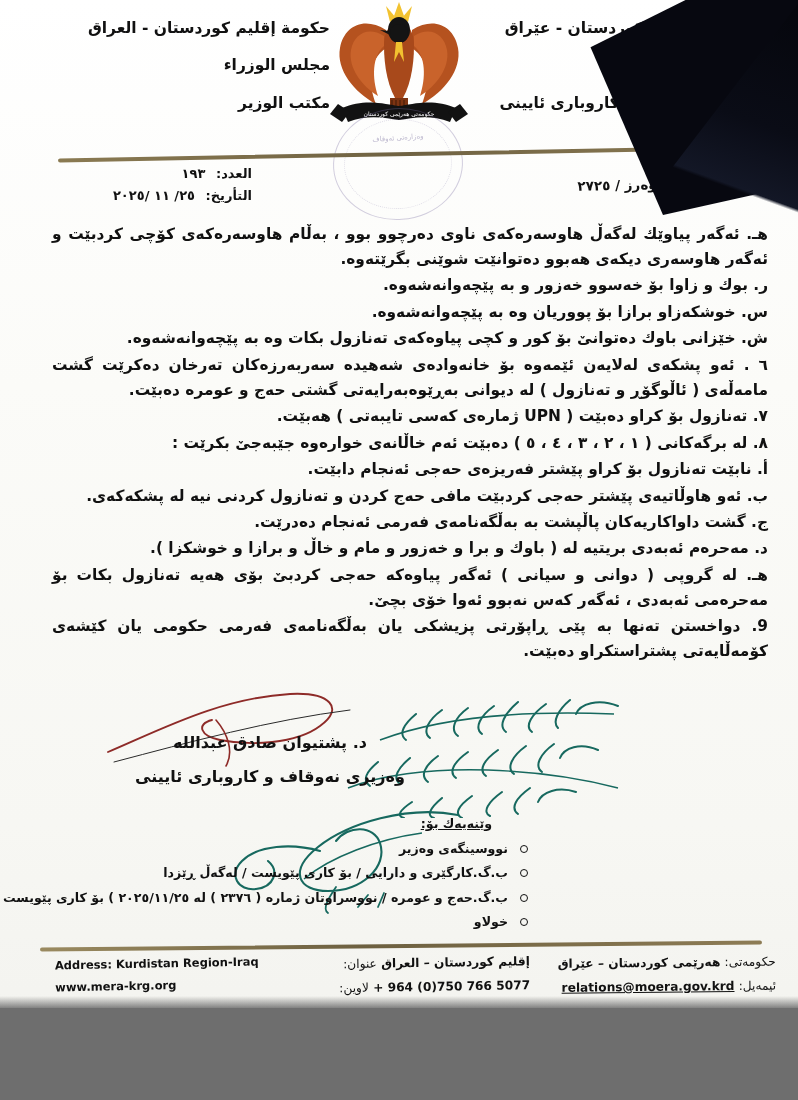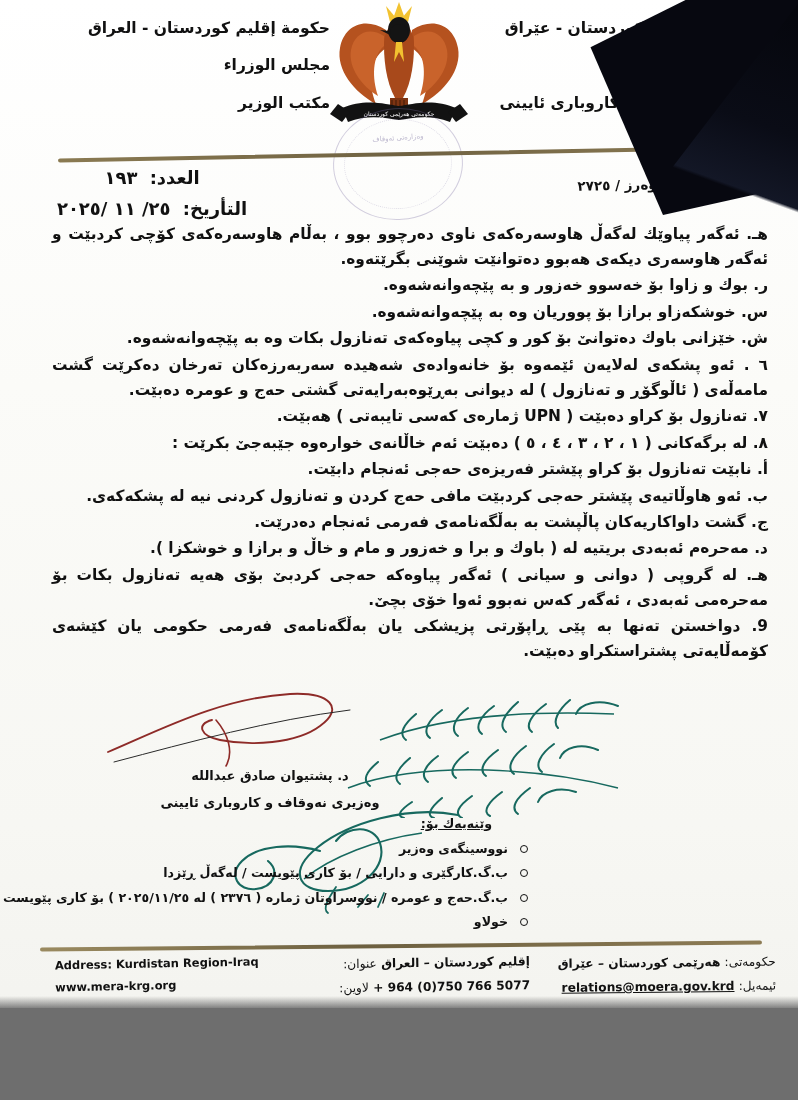--- a/index.html
+++ b/index.html
@@ -56,22 +56,22 @@
   
   .emblem{position:absolute;top:0px;left:50%;transform:translateX(-50%);width:150px;height:130px;}
   
   .rule{
     position:absolute;left:58px;right:40px;top:152px;height:4px;
     background:linear-gradient(90deg,#8a7a52 0%,#6f6242 50%,#8d7c55 100%);
     border-radius:2px;
     transform:rotate(-1.05deg);
   }
   
-  .ref-ar{position:absolute;left:52px;top:163px;text-align:center;width:200px;
-    direction:rtl;font-weight:bold;font-size:18px;line-height:1.7;}
+  .ref-ar{position:absolute;left:52px;top:163px;text-align:right;width:200px;
+    direction:rtl;font-weight:bold;font-size:13px;line-height:1.7;}
   .ref-ku{position:absolute;right:8px;top:146px;text-align:right;width:260px;
     direction:rtl;font-weight:bold;font-size:13.5px;line-height:1.9;
     transform:rotate(-1.2deg);}
   .ref-row{white-space:nowrap;}
   .ref-lbl{display:inline-block;}
   .ref-val{display:inline-block;margin-right:6px;}
   
   .stamp{
     position:absolute;left:333px;top:108px;width:128px;height:110px;
     border:1.5px solid rgba(120,110,160,.33);
@@ -91,22 +91,22 @@
   
   .body{
     position:absolute;top:222px;left:52px;right:30px;
     direction:rtl;text-align:justify;
     font-size:15.4px;line-height:1.62;font-weight:bold;
     color:#111;
   }
   .body p{margin:0 0 1.5px 0;text-align:justify;text-align-last:right;}
   
   .sig-block{
-    position:absolute;top:762px;left:105px;width:330px;
-    text-align:center;direction:rtl;font-weight:bold;font-size:13px;
+    position:absolute;top:726px;left:105px;width:330px;
+    text-align:center;direction:rtl;font-weight:bold;font-size:16px;
     line-height:2.1;
   }
   .sig-scribble{position:absolute;top:690px;left:100px;width:330px;height:90px;}
   .handwrite{
     position:absolute;top:688px;right:150px;width:330px;height:130px;
     color:#17695f;
   }
   .handwrite2{position:absolute;top:795px;right:330px;width:260px;height:120px;color:#17695f;}
   
   .cc{

